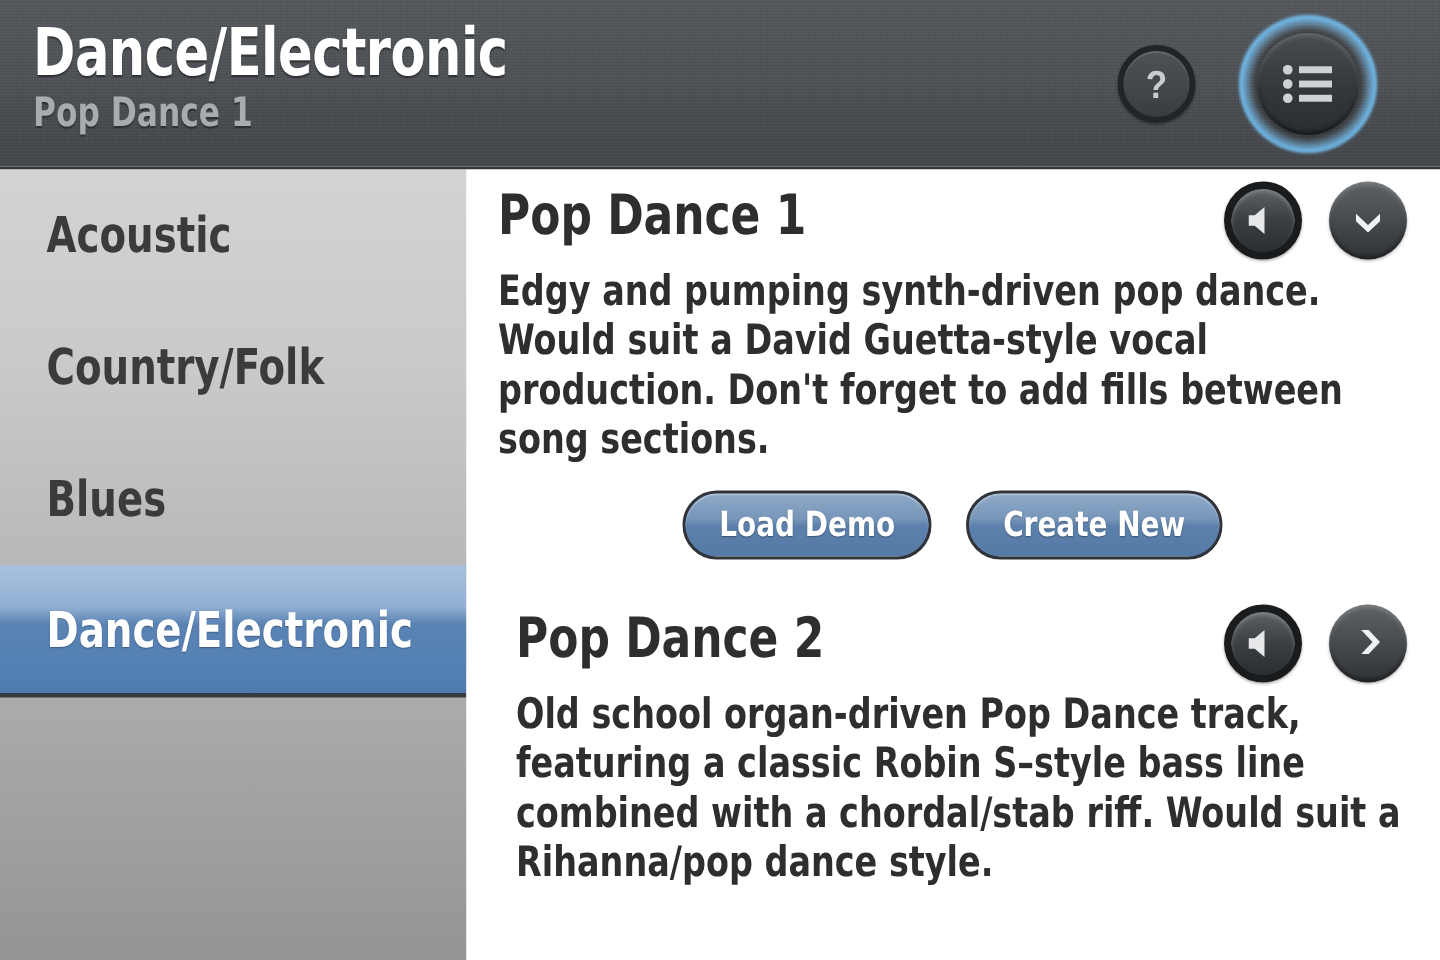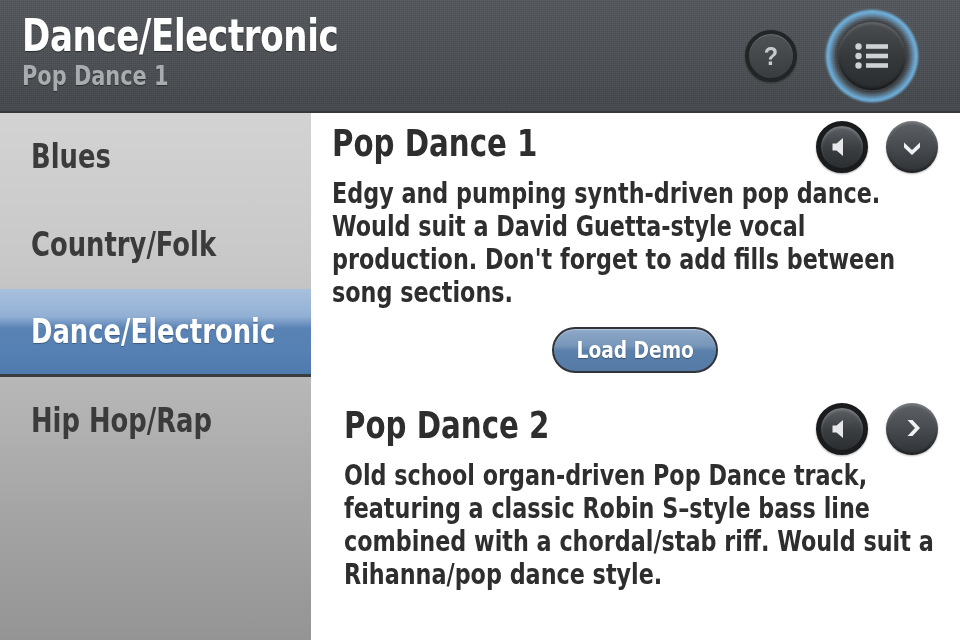--- a/index.html
+++ b/index.html
@@ -292,30 +292,30 @@
           <rect x="11" y="1.2" width="22" height="4.6" fill="#cfd2d4"></rect>
           <rect x="11" y="10.7" width="22" height="4.6" fill="#cfd2d4"></rect>
           <rect x="11" y="20.2" width="22" height="4.6" fill="#cfd2d4"></rect>
         </svg>
       </div>
     </div>
   </div>
 
   <div class="sidebar">
     <div class="sidebar-item">
-      <span class="label">Blues</span>
+      <span class="label">Acoustic</span>
     </div>
     <div class="sidebar-item">
       <span class="label">Country/Folk</span>
     </div>
+    <div class="sidebar-item">
+      <span class="label">Blues</span>
+    </div>
     <div class="sidebar-item selected">
       <span class="label">Dance/Electronic</span>
-    </div>
-    <div class="sidebar-item">
-      <span class="label">Hip Hop/Rap</span>
     </div>
   </div>
 
   <div class="content">
 
     <div class="style-block">
       <div class="style-head">
         <div class="style-title">Pop Dance 1</div>
         <div class="head-icons">
           <div class="round-btn speaker">
@@ -330,20 +330,23 @@
           </div>
         </div>
       </div>
 
       <div class="style-desc">Edgy and pumping synth-driven pop dance. Would suit a David Guetta-style vocal production. Don't forget to add fills between song sections.</div>
 
       <div class="actions">
         <div class="action-btn">
           <span>Load Demo</span>
         </div>
+        <div class="action-btn">
+          <span>Create New</span>
+        </div>
       </div>
     </div>
 
     <div class="style-block" style="margin-top:22px;padding-left:33px;">
       <div class="style-head">
         <div class="style-title">Pop Dance 2</div>
         <div class="head-icons">
           <div class="round-btn speaker">
             <svg width="24" height="22" viewBox="0 0 24 22">
               <path d="M13 2 L6.5 7.5 L2.5 7.5 L2.5 14.5 L6.5 14.5 L13 20 Z" fill="#e6e8ea"></path>

